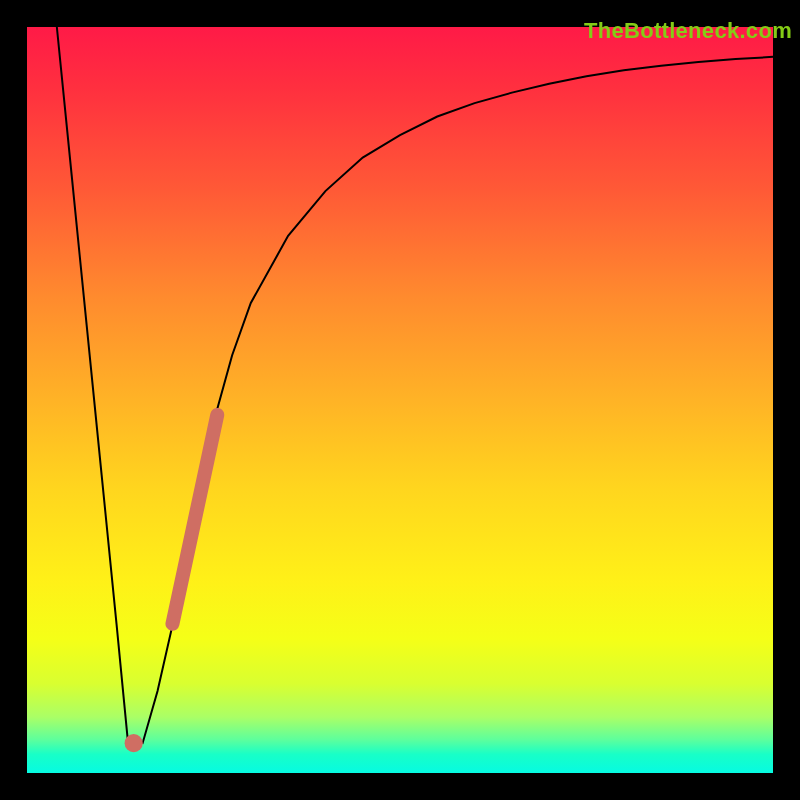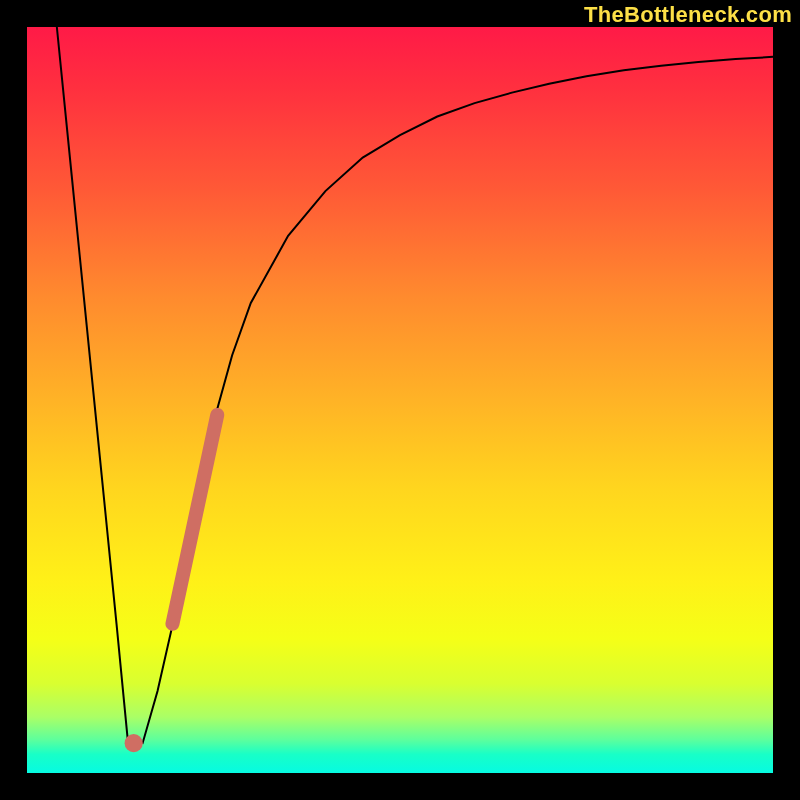--- a/index.html
+++ b/index.html
@@ -34,26 +34,26 @@
       #f5ff17 82%,
       #d9ff30 88%,
       #aaff66 92.5%,
       #5eff9c 95.5%,
       #18ffc7 97.5%,
       #06fbe2 100%
     );
   }
   .watermark {
     position: absolute;
-    top: 2px;
+    top: 18px;
     right: 8px;
     font-family: Arial, Helvetica, sans-serif;
     font-size: 22px;
     font-weight: 600;
-    color: #fde047;
+    color: #84cc16;
     letter-spacing: 0.3px;
     user-select: none;
   }
   svg.overlay {
     position: absolute;
     left: 27px;
     top: 27px;
     width: 746px;
     height: 746px;
     overflow: visible;

